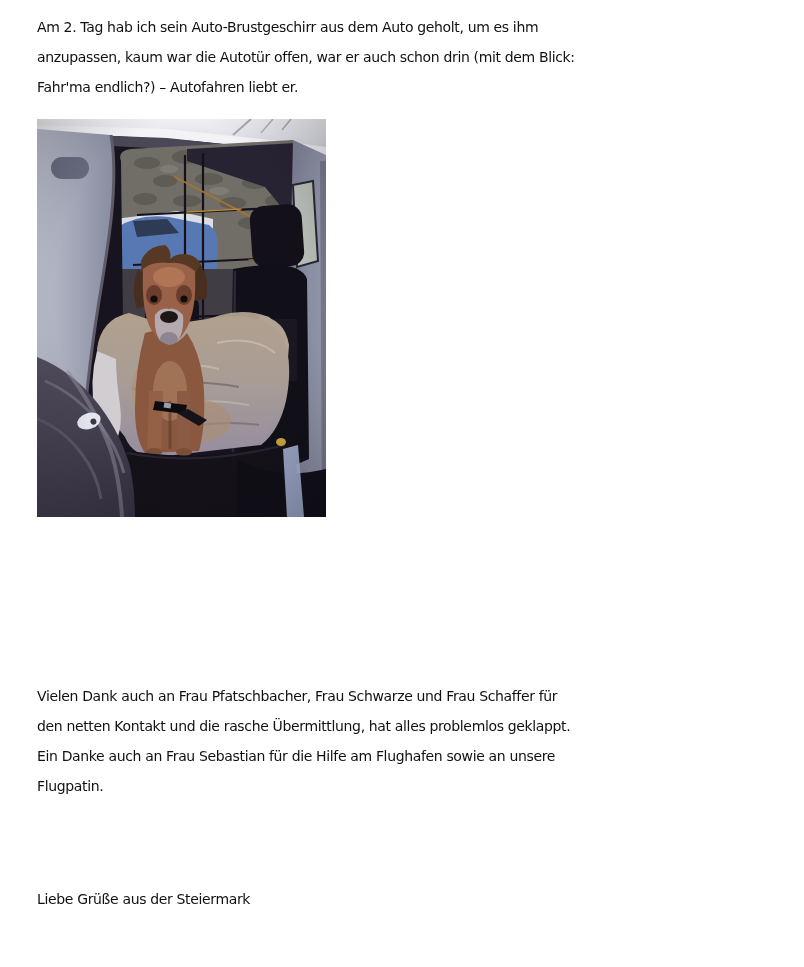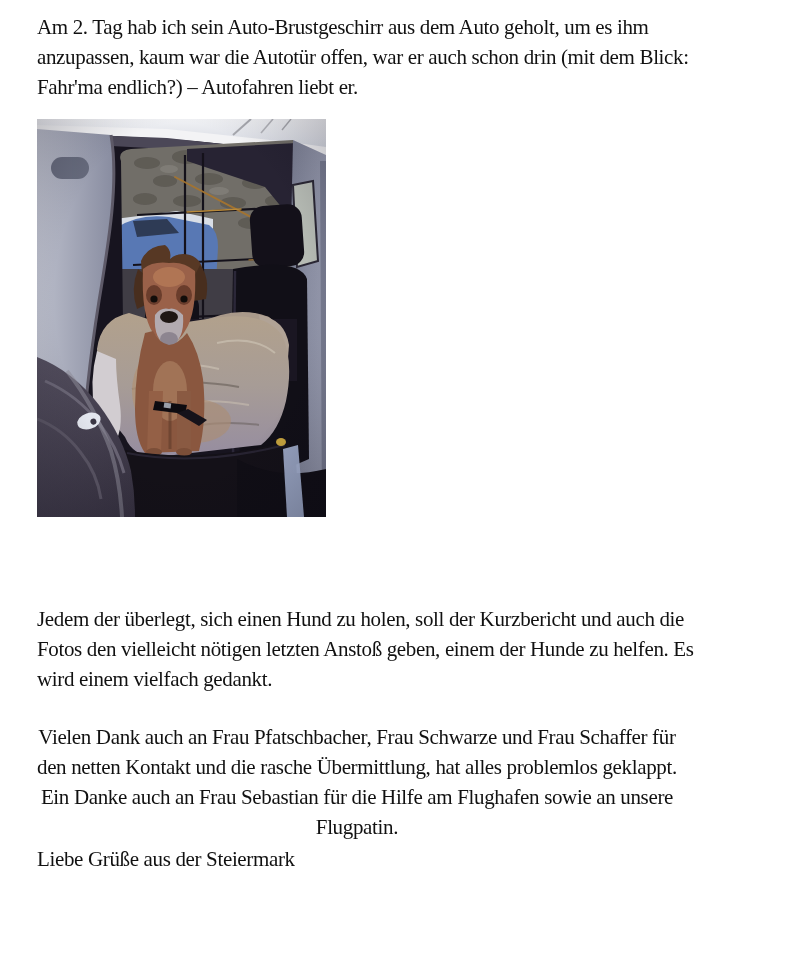--- a/index.html
+++ b/index.html
@@ -7,31 +7,30 @@
     position:relative;
     width:804px;height:967px;
     background:#ffffff;
     overflow:hidden;
     font-family:"DejaVu Sans","Liberation Sans",sans-serif;
     color:#111111;
   }
   .para{
     position:absolute;
     left:37px;
-    font-size:21px;
+    font-size:14px;
     line-height:30px;
     letter-spacing:-0.35px;
     white-space:pre;
     margin:0;
-    font-family:Liberation Serif, serif;
   }
   .p1{top:12px;}
   .p2{top:604px;}
-  .p3{top:722px;text-align:center;}
-  .p4{top:844px;}
+  .p3{top:681px;}
+  .p4{top:884px;}
   .p5{top:903px;}
   .photo{
     position:absolute;
     left:37px;top:119px;
     width:289px;height:398px;
   }
   .photo svg{display:block;}
 </style>
 </head>
 <body>
@@ -229,22 +228,19 @@
             <ellipse cx="52" cy="302" rx="12" ry="8" fill="#e3e6ee"></ellipse>
             <circle cx="56" cy="304" r="3" fill="#3a3644"></circle>
           </g>
         </g>
 
         <rect x="0" y="0" width="289" height="398" fill="url(#gVig)"></rect>
       </g>
     </svg>
   </div>
 
-  <p class="para p2">Jedem der überlegt, sich einen Hund zu holen, soll der Kurzbericht und auch die
-Fotos den vielleicht nötigen letzten Anstoß geben, einem der Hunde zu helfen. Es
-wird einem vielfach gedankt.</p>
   <p class="para p3">Vielen Dank auch an Frau Pfatschbacher, Frau Schwarze und Frau Schaffer für
 den netten Kontakt und die rasche Übermittlung, hat alles problemlos geklappt.
 Ein Danke auch an Frau Sebastian für die Hilfe am Flughafen sowie an unsere
 Flugpatin.</p>
   <p class="para p4">Liebe Grüße aus der Steiermark</p>
 
 </div>
 
 </body></html>

